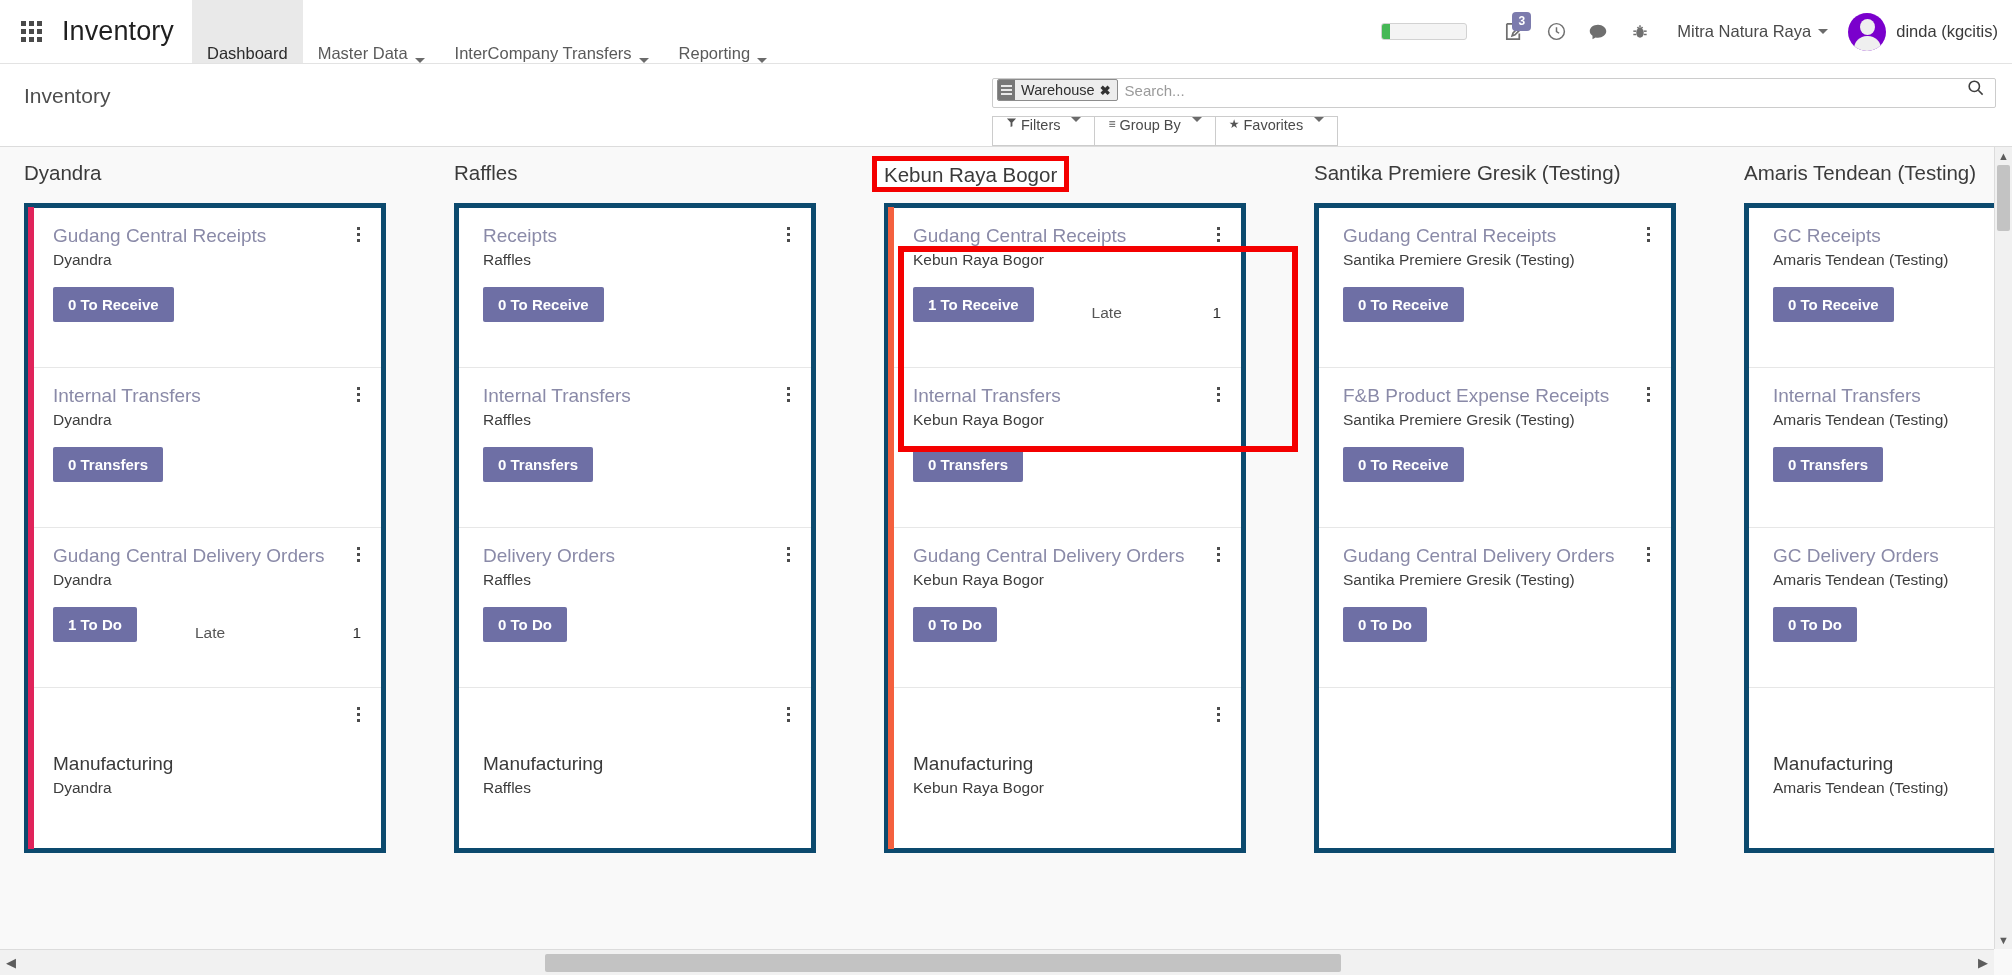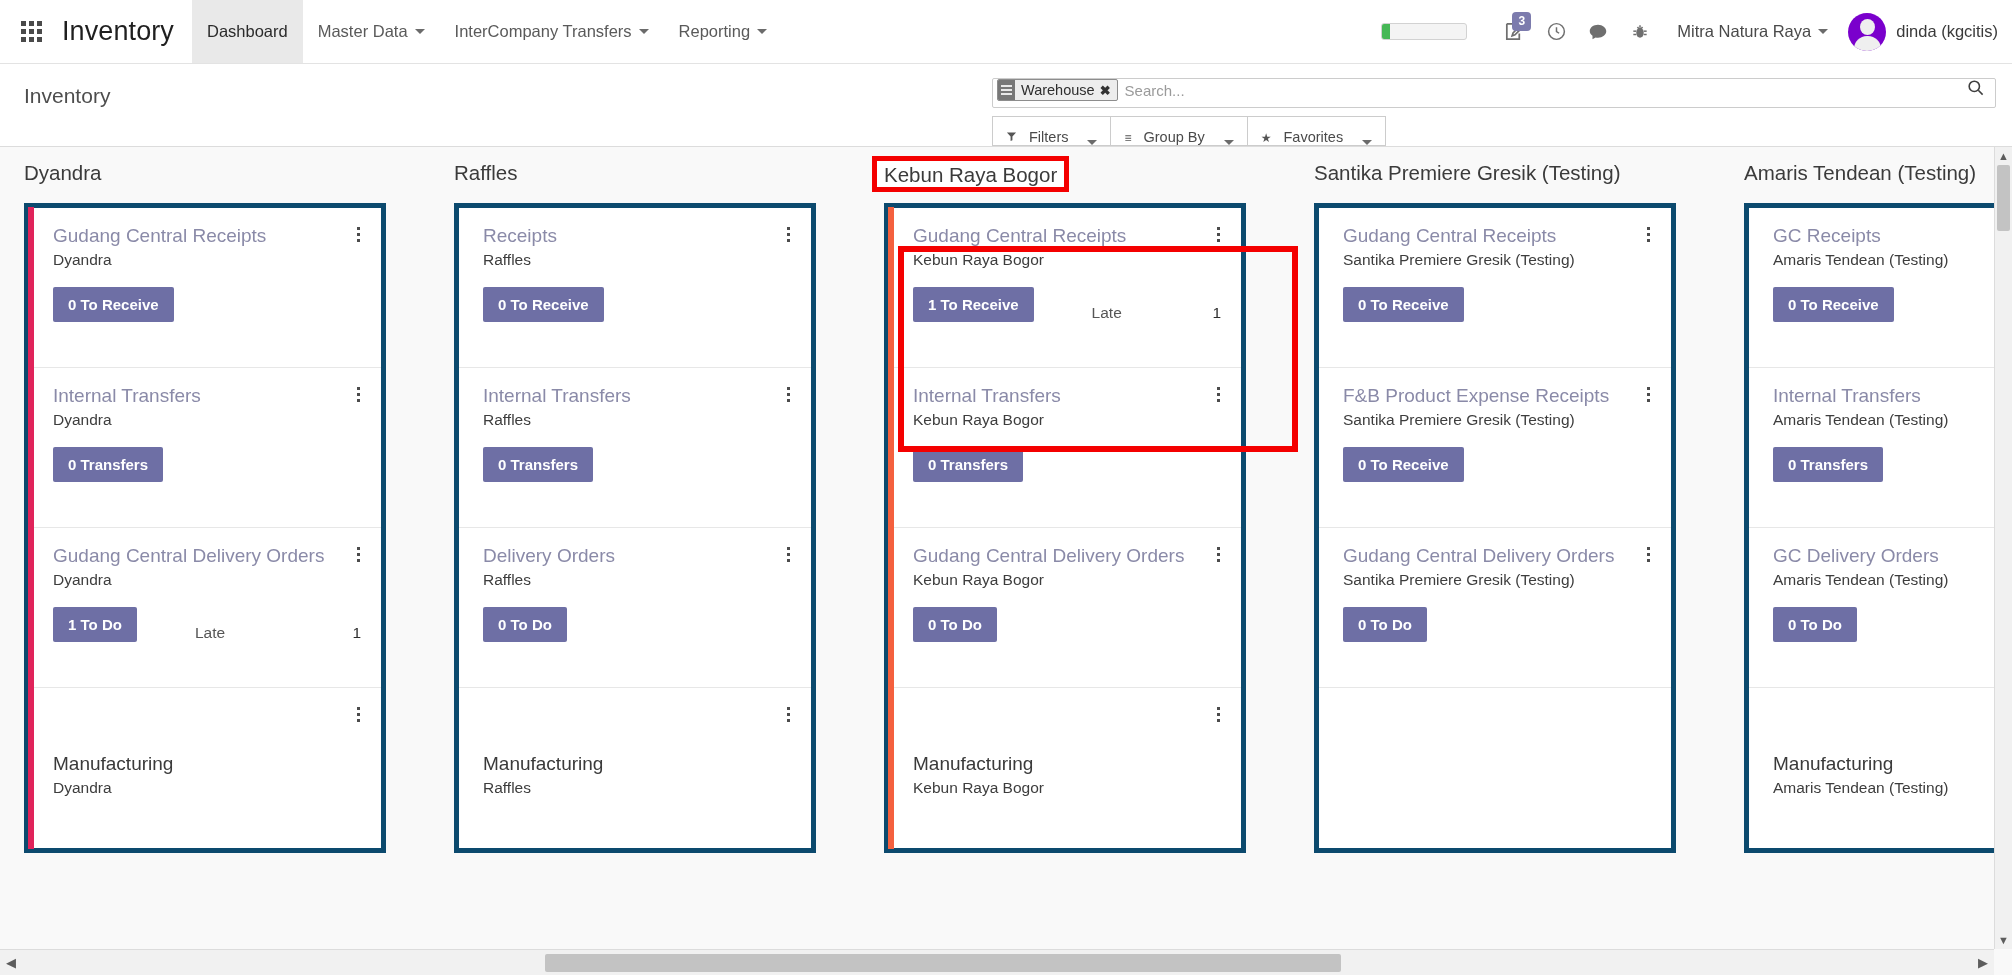--- a/index.html
+++ b/index.html
@@ -32,21 +32,21 @@
   .brand {
     display: flex; align-items: center;
     font-size: 27px; color: #1f1f1f;
     padding: 0 18px 0 0;
     font-weight: 400;
     letter-spacing: .1px;
   }
 
   .menu { display: flex; align-items: stretch; }
   .menu-item {
-    display: flex; align-items: center;
+    display: flex; align-items: flex-end;
     padding: 0 15px;
     font-size: 16.5px;
     color: #5a5a5a;
     cursor: pointer;
     white-space: nowrap;
   }
   .menu-item.active { background: #e9e9e9; color: #2b2b2b; }
   .caret {
     display: inline-block;
     margin-left: 7px;
@@ -185,21 +185,21 @@
   .search-mag { color: #555; font-size: 17px; padding-right:4px; }
 
   .cp-buttons { display: flex; margin-top: 8px; }
   .cp-btn {
     height: 30px;
     border: 1px solid #ccc;
     background: #fff;
     font-size: 14.5px;
     color: #4a4a4a;
     padding: 0 13px;
-    display: flex; align-items: flex-end; gap: 12px;
+    display: flex; align-items: flex-start; gap: 4px;
     cursor: pointer;
     margin-left: -1px;
     white-space: nowrap;
   }
   .cp-btn:first-child { margin-left: 0; }
   .cp-btn .ic { font-size: 12px; color: #555; }
 
   
   .kanban-viewport {
     position: absolute;

